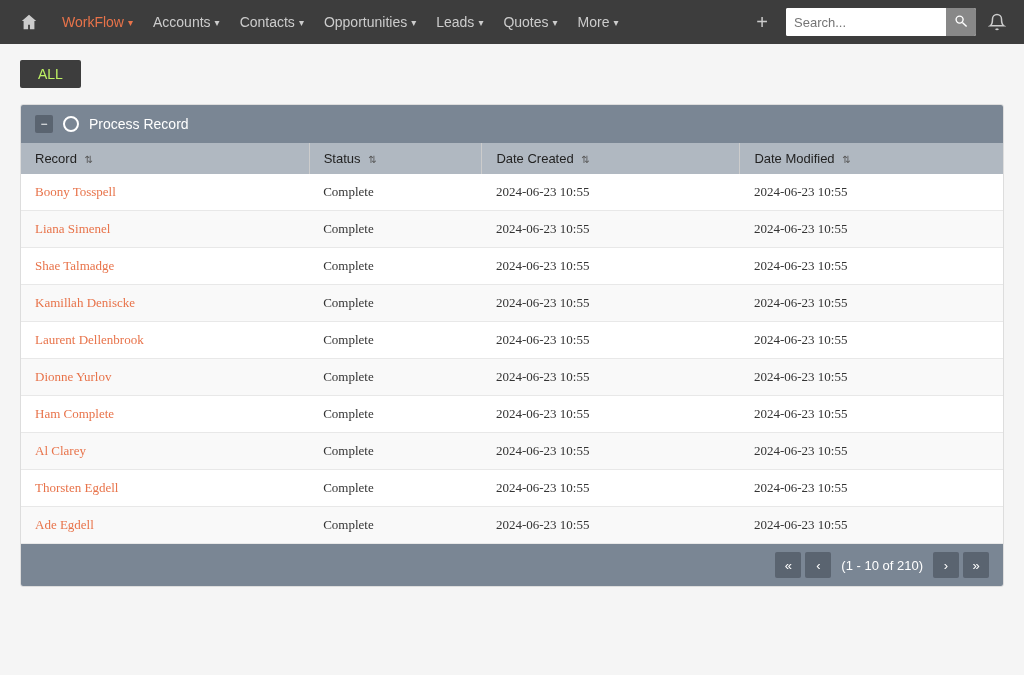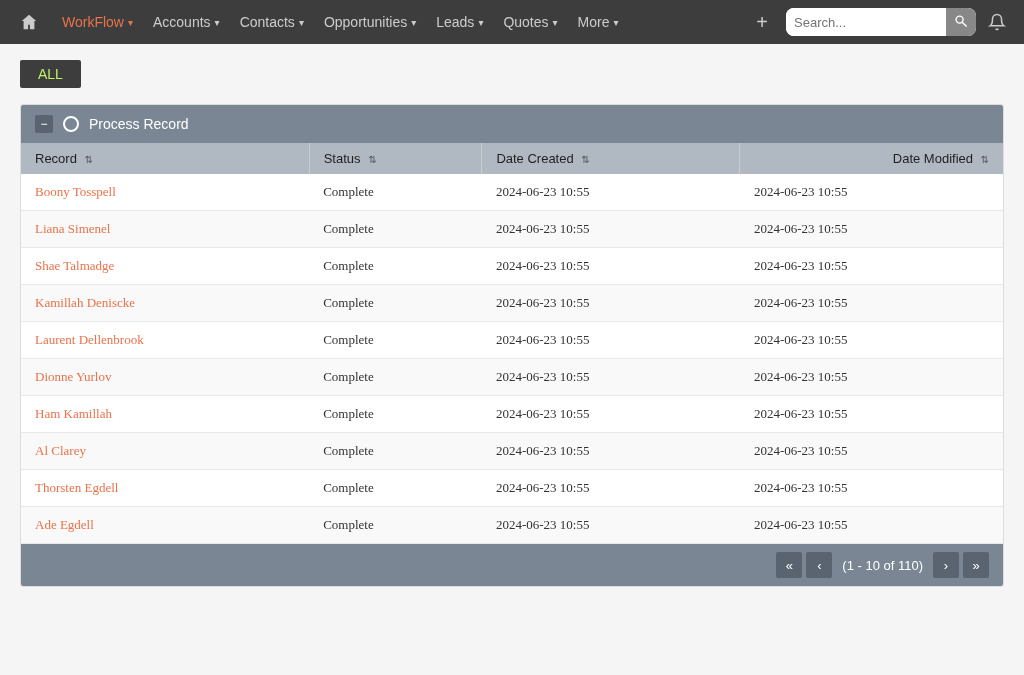--- a/index.html
+++ b/index.html
@@ -43,21 +43,21 @@
       font-size: 20px;
       height: 44px;
       display: flex;
       align-items: center;
     }
     .navbar-search {
       margin-left: 6px;
       display: flex;
       align-items: center;
       background: #fff;
-      border-radius: 8px;
+      border-radius: 2px;
       overflow: hidden;
       height: 28px;
     }
     .navbar-search input {
       border: none;
       outline: none;
       padding: 0 8px;
       font-size: 13px;
       width: 160px;
       height: 28px;
@@ -146,21 +146,21 @@
     }
     thead th {
       padding: 8px 14px;
       text-align: left;
       font-weight: normal;
       font-size: 13px;
       color: #222;
       border-right: 1px solid #ccc;
       white-space: nowrap;
     }
-    thead th:last-child { border-right: none; text-align: right; }
+    thead th:last-child { border-right: none; }
     .sort-icon { font-size: 10px; margin-left: 4px; color: #555; }
 
     tbody tr {
       border-bottom: 1px solid #e8e8e8;
       background: #fff;
     }
     tbody tr:nth-child(even) { background: #f9f9f9; }
     tbody td {
       padding: 10px 14px;
       font-size: 13px;
@@ -315,21 +315,21 @@
           <tr>
       <td>
         <a class="record-link">Dionne Yurlov</a>
       </td>
       <td>Complete</td>
       <td>2024-06-23 10:55</td>
       <td>2024-06-23 10:55</td>
     </tr>
           <tr>
       <td>
-        <a class="record-link">Ham Kamillah</a>
+        <a class="record-link">Ham Complete</a>
       </td>
       <td>Complete</td>
       <td>2024-06-23 10:55</td>
       <td>2024-06-23 10:55</td>
     </tr>
           <tr>
       <td>
         <a class="record-link">Al Clarey</a>
       </td>
       <td>Complete</td>
@@ -351,18 +351,18 @@
       <td>Complete</td>
       <td>2024-06-23 10:55</td>
       <td>2024-06-23 10:55</td>
     </tr>
         </tbody>
     </table>
 
     <div class="panel-footer">
       <button class="pag-btn">«</button>
       <button class="pag-btn">‹</button>
-      <span class="pag-info">(1 - 10 of 110)</span>
+      <span class="pag-info">(1 - 10 of 210)</span>
       <button class="pag-btn">›</button>
       <button class="pag-btn">»</button>
     </div>
   </div>
 </div>
 
 </body></html>

